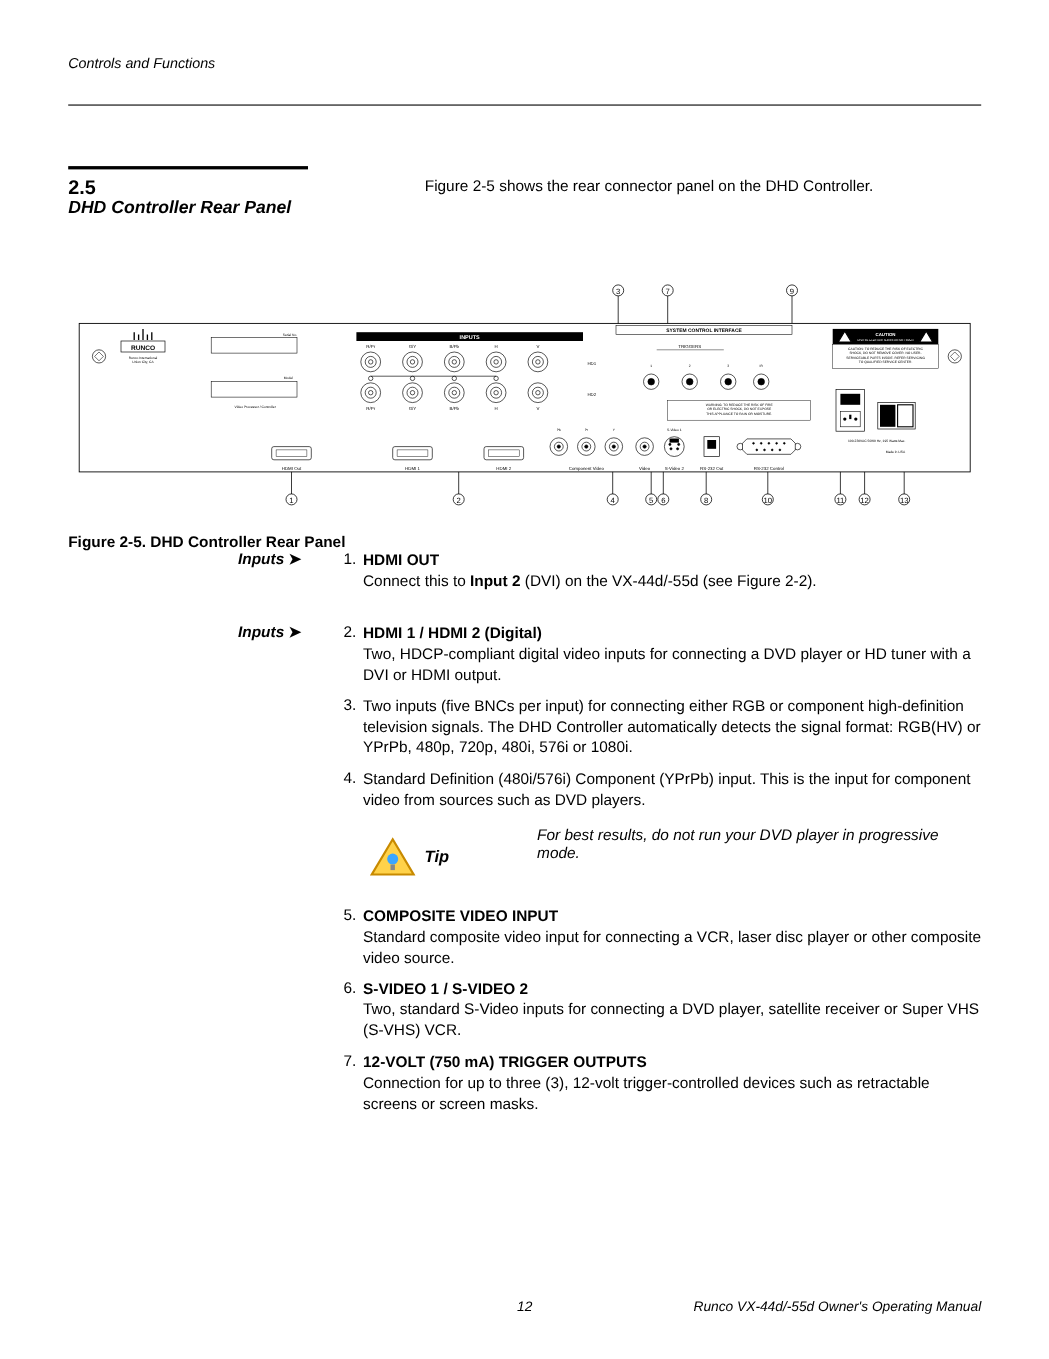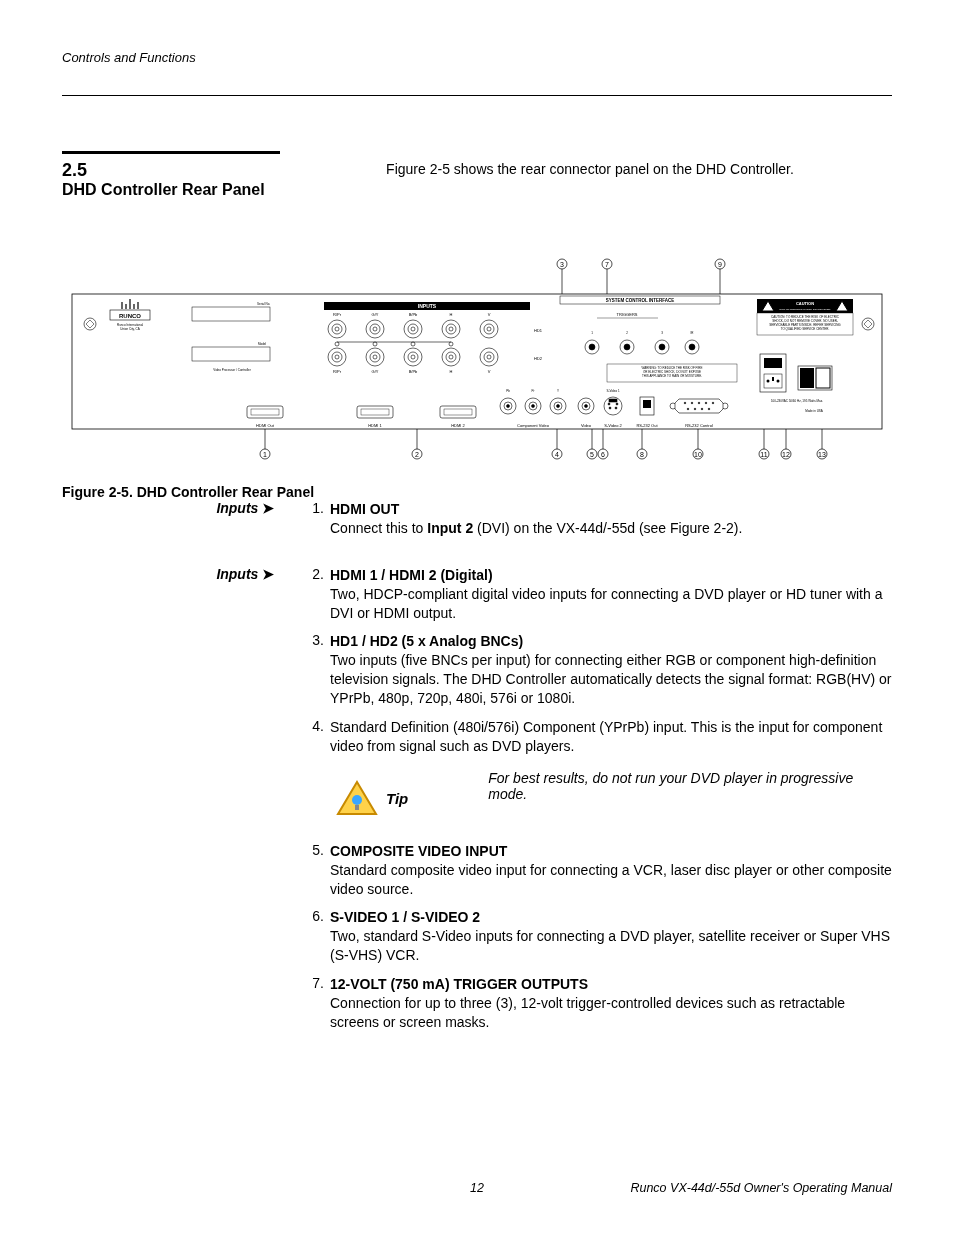--- a/index.html
+++ b/index.html
@@ -28,21 +28,21 @@
     display: flex;
     align-items: flex-start;
     margin-top: 6px;
   }
   .section-num-title {
     width: 218px;
     font-family: Arial, Helvetica, sans-serif;
     font-weight: bold;
   }
   .section-num { font-size: 18px; font-weight: bold; }
-  .section-title { font-size: 16px; font-weight: bold; }
+  .section-title { font-size: 16px; font-weight: bold; font-style: italic; }
   .section-intro { flex: 1; padding-left: 8px; font-size: 14px; line-height: 1.35; text-align: center; }
   .diagram {
     margin-top: 55px;
     margin-bottom: 20px;
   }
   .diagram svg { display: block; }
   .fig-caption {
     font-weight: bold;
     font-size: 14px;
   }
@@ -416,28 +416,27 @@
     <div class="item-row">
       <div class="item-num">2.</div>
       <div class="item-body">
         <div class="item-title">HDMI 1 / HDMI 2 (Digital)</div>
         <div class="item-desc">Two, HDCP-compliant digital video inputs for connecting a DVD player or HD tuner with a DVI or HDMI output.</div>
       </div>
     </div>
     <div class="item-row">
       <div class="item-num">3.</div>
       <div class="item-body">
-        <div class="item-title">HD1 / HD2 (5 x Analog BNCs)</div>
         <div class="item-desc">Two inputs (five BNCs per input) for connecting either RGB or component high-definition television signals. The DHD Controller automatically detects the signal format: RGB(HV) or YPrPb, 480p, 720p, 480i, 576i or 1080i.</div>
       </div>
     </div>
     <div class="item-row">
       <div class="item-num">4.</div>
       <div class="item-body">
-        <div class="item-desc">Standard Definition (480i/576i) Component (YPrPb) input. This is the input for component video from signal such as DVD players.</div>
+        <div class="item-desc">Standard Definition (480i/576i) Component (YPrPb) input. This is the input for component video from sources such as DVD players.</div>
       </div>
     </div>
 
     <div class="tip-row">
       <span class="tip-icon">
         <svg width="42" height="38" viewBox="0 0 42 38">
           <polygon points="21,2 40,34 2,34" fill="#FFD24A" stroke="#C88A00" stroke-width="2"></polygon>
           <circle cx="21" cy="20" r="5" fill="#3AA6FF"></circle>
           <rect x="19" y="25" width="4" height="5" fill="#888"></rect>
         </svg>

